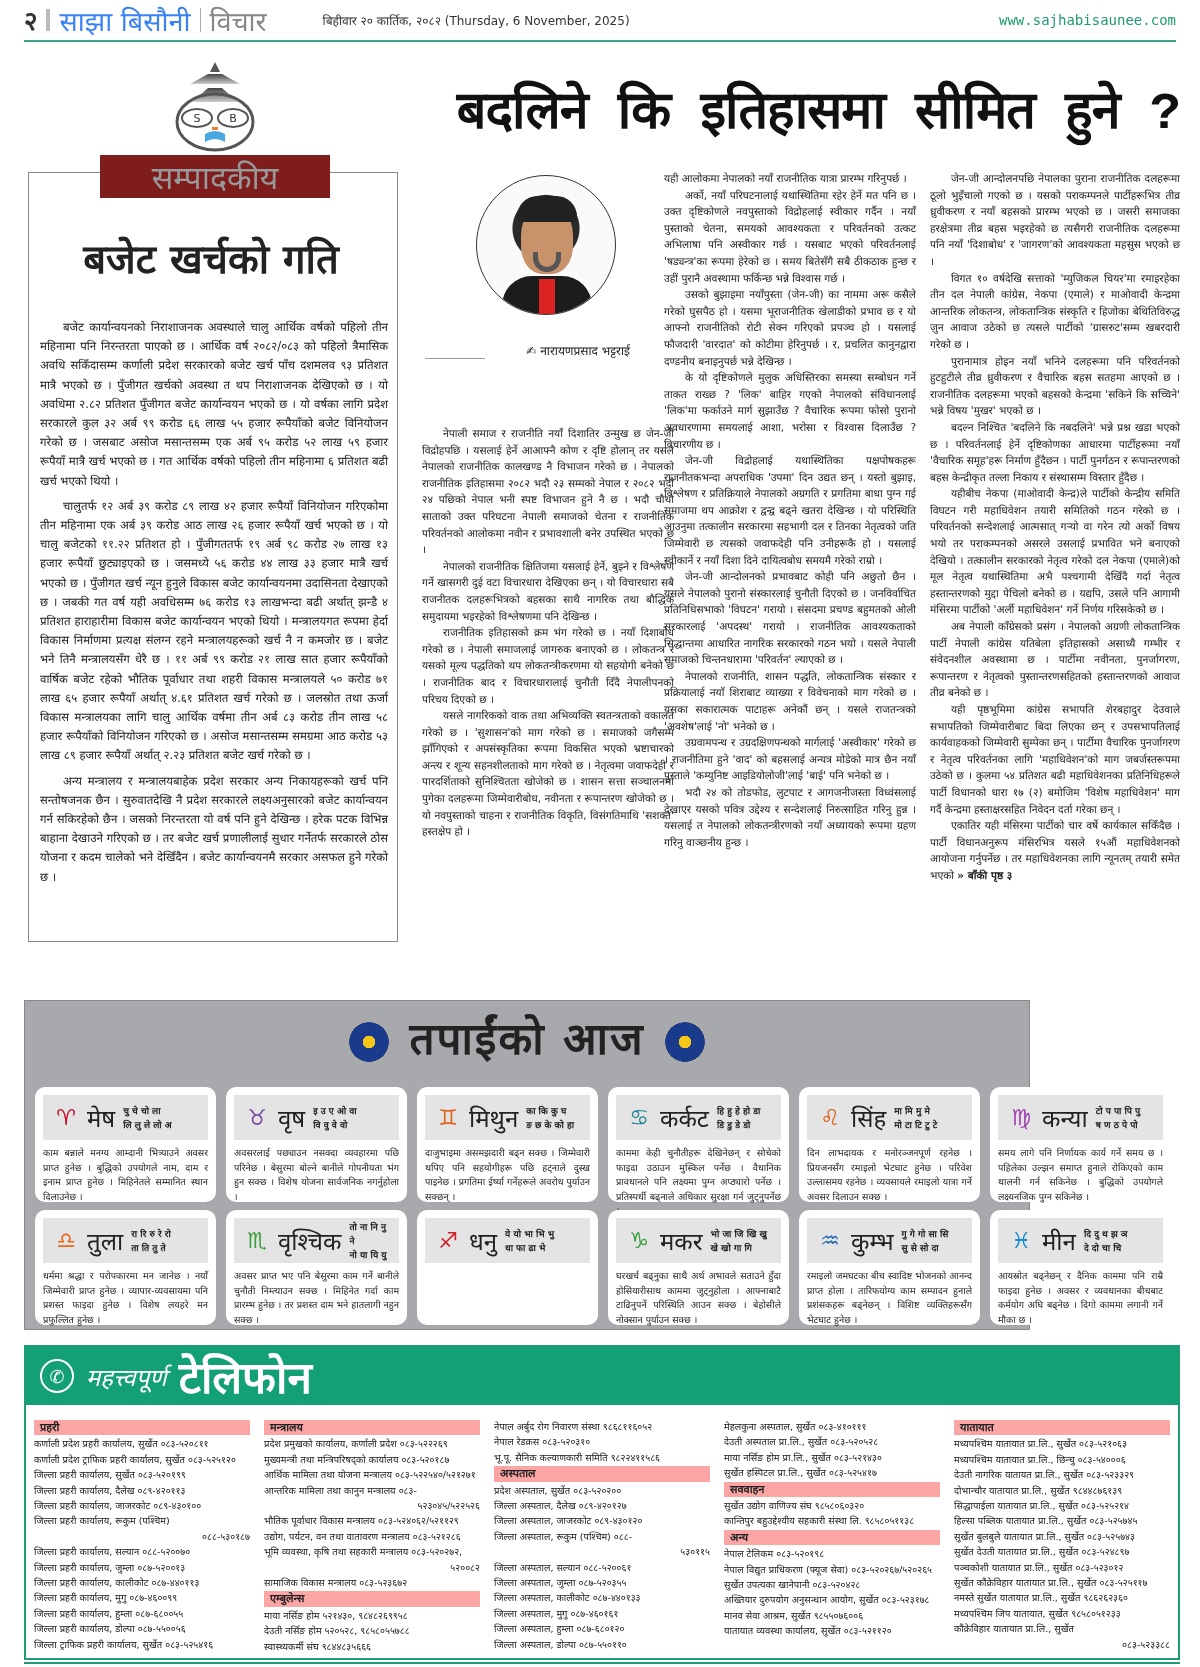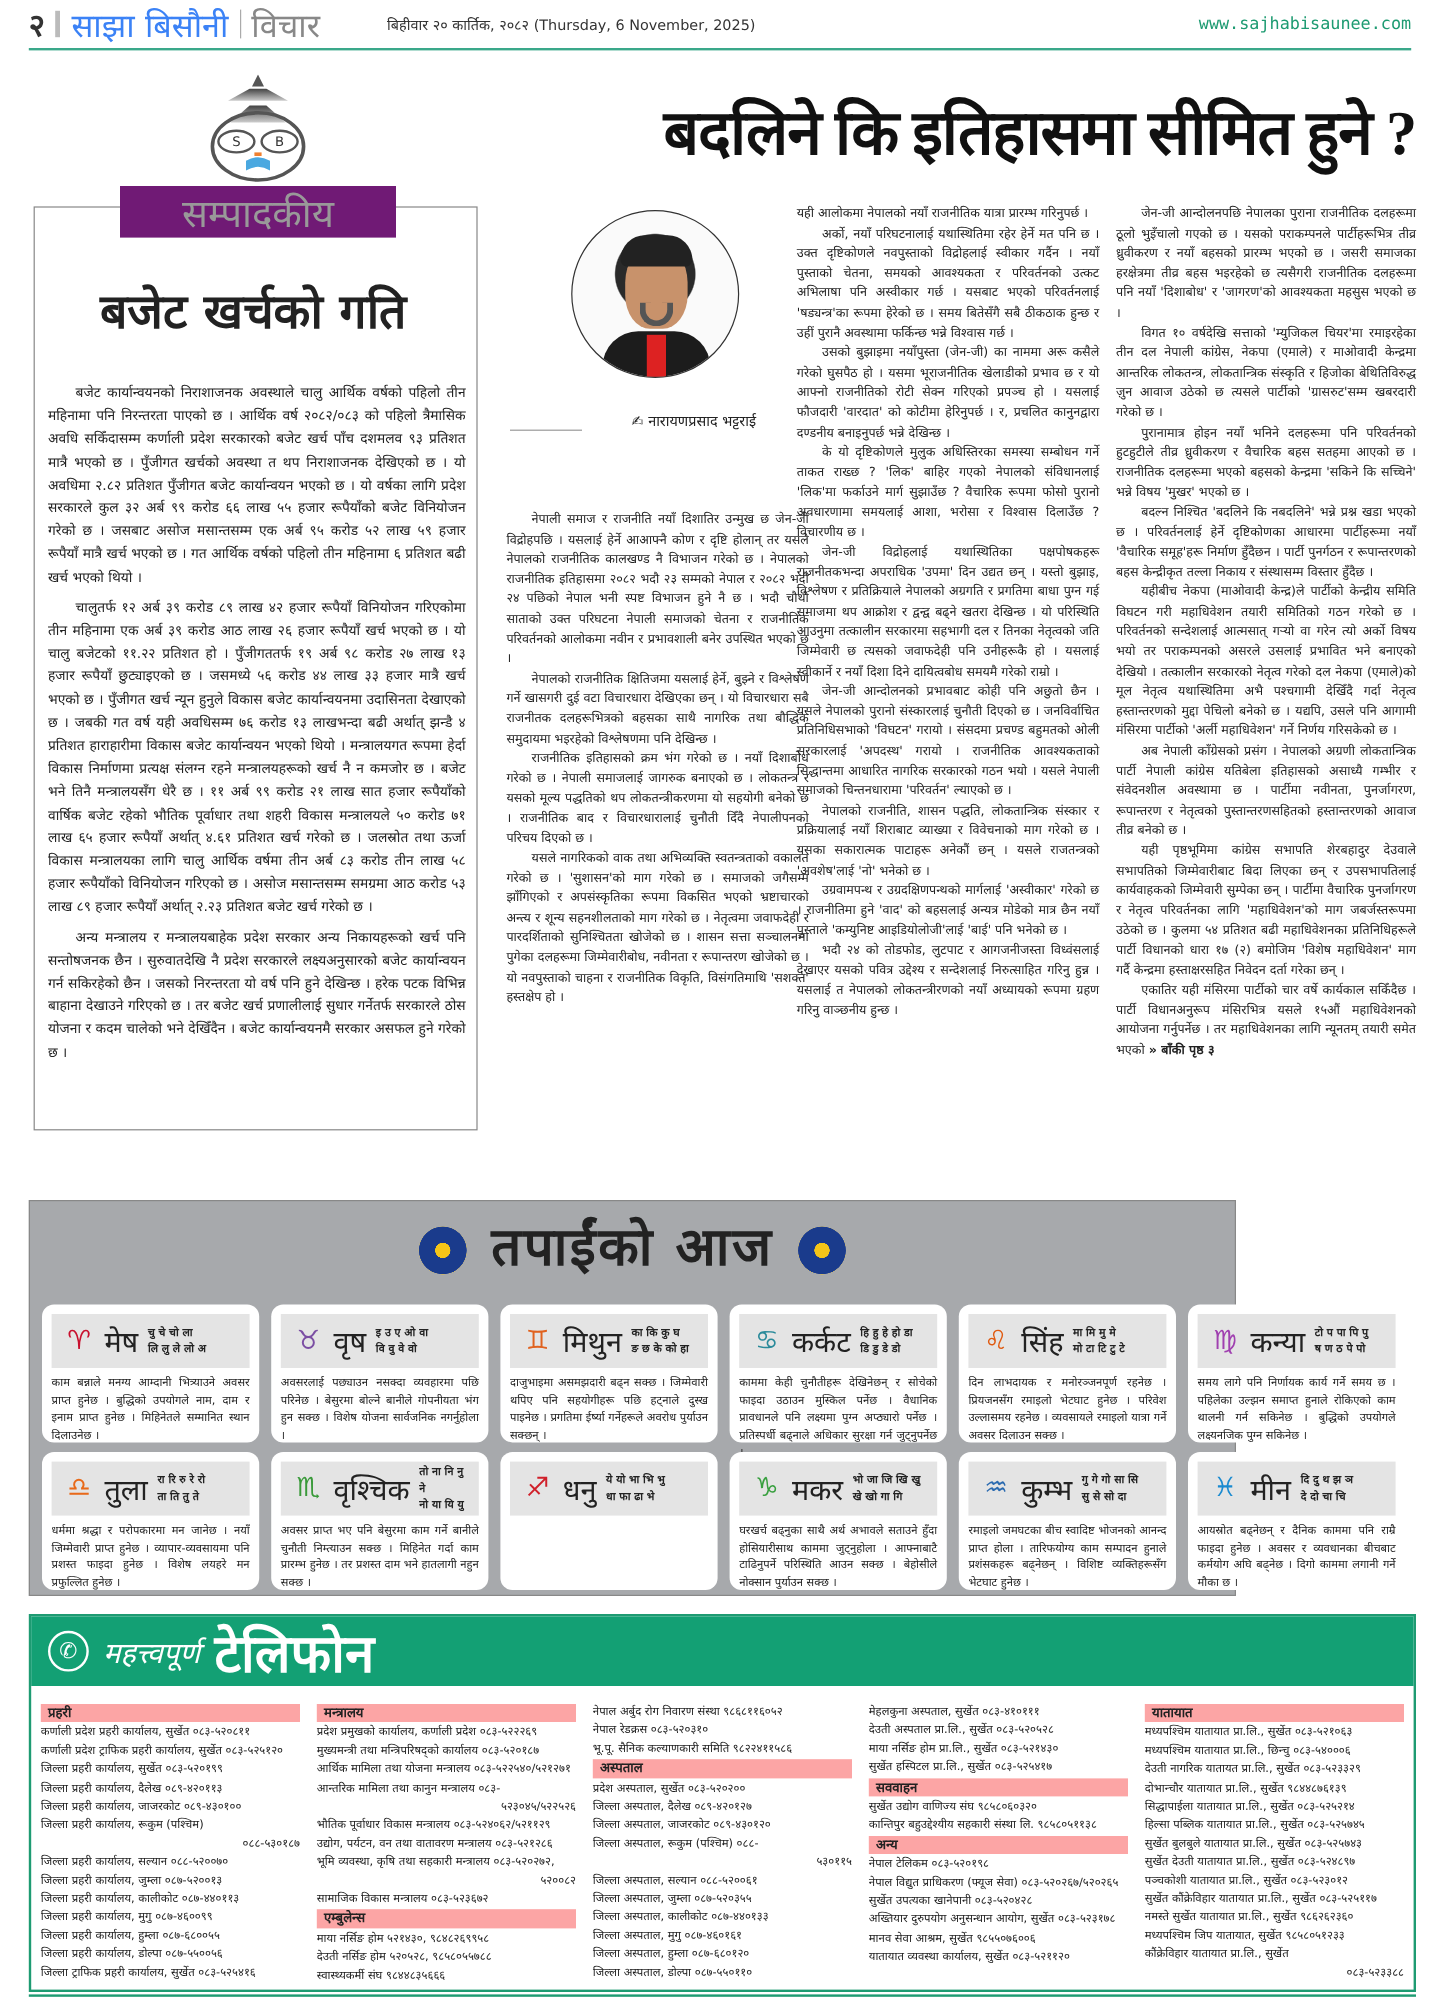--- a/index.html
+++ b/index.html
@@ -8,26 +8,26 @@
   .page-num { font-size: 26px; font-weight: bold; color: #333; margin-right: 8px; }
   .hbar { width: 4px; height: 22px; background: #bbb; margin-right: 10px; }
   .brand { font-size: 27px; color: #3b82f6; margin-right: 10px; }
   .hsep { width: 1px; height: 24px; background: #aaa; margin-right: 8px; }
   .section { font-size: 27px; color: #888; }
   .date { margin-left: 56px; font-size: 12px; color: #333; }
   .site { margin-left: auto; font-size: 14px; color: #1e9b72; font-family: "DejaVu Sans Mono", monospace; }
 
   .logo { position: absolute; left: 170px; top: 62px; width: 90px; height: 95px; }
   .editorial-box { position: absolute; left: 28px; top: 172px; width: 370px; height: 770px; border: 1px solid #888; }
-  .editorial-label { position: absolute; left: 100px; top: 155px; width: 230px; background: #701a75; text-align: center; font-size: 32px; color: #999; font-family: "DejaVu Serif", serif; }
+  .editorial-label { position: absolute; left: 100px; top: 155px; width: 230px; background: #7f1d1d; text-align: center; font-size: 32px; color: #999; font-family: "DejaVu Serif", serif; }
   .editorial-title { position: absolute; left: 30px; top: 230px; width: 362px; text-align: center; font-size: 40px; color: #222; font-weight: bold; font-family: "DejaVu Serif", serif; }
   .editorial-body { position: absolute; left: 40px; top: 318px; width: 348px; font-size: 11.5px; line-height: 19.2px; text-align: justify; color: #222; }
   .editorial-body p { text-indent: 2em; margin-bottom: 6px; }
 
-  .headline { position: absolute; left: 400px; top: 72px; width: 780px; font-size: 52px; font-weight: bold; letter-spacing: -1px; color: #111; text-align: right; font-family: Liberation Serif, serif; }
+  .headline { position: absolute; left: 400px; top: 72px; width: 780px; font-size: 52px; font-weight: bold; letter-spacing: -1px; color: #111; text-align: right; font-family: Liberation Mono, monospace; }
 
   .author-photo { position: absolute; left: 476px; top: 175px; width: 140px; height: 140px; border-radius: 50%; border: 1px solid #333; background: radial-gradient(circle at 50% 38%, #c89a7a 0 18%, #2a2a2a 19% 30%, #fafafa 31%); overflow: hidden; }
   .author-photo .suit { position: absolute; left: 25px; top: 100px; width: 90px; height: 60px; background: #1c1c1c; border-radius: 30px 30px 0 0; }
   .author-photo .tie { position: absolute; left: 62px; top: 103px; width: 16px; height: 37px; background: #d22; }
   .author-photo .face { position: absolute; left: 44px; top: 28px; width: 52px; height: 70px; background: #c8926b; border-radius: 45% 45% 40% 40%; }
   .author-photo .hair { position: absolute; left: 40px; top: 20px; width: 60px; height: 26px; background: #222; border-radius: 30px 30px 8px 8px; }
   .author-photo .beard { position: absolute; left: 56px; top: 76px; width: 28px; height: 20px; border: 5px solid #555; border-top: none; border-radius: 0 0 14px 14px; }
   .author-name { position: absolute; left: 430px; top: 342px; width: 230px; font-size: 12px; color: #222; text-align: right; padding-right: 30px; }
   .author-line { position: absolute; left: 425px; top: 358px; width: 60px; height: 1px; background: #999; }
 

